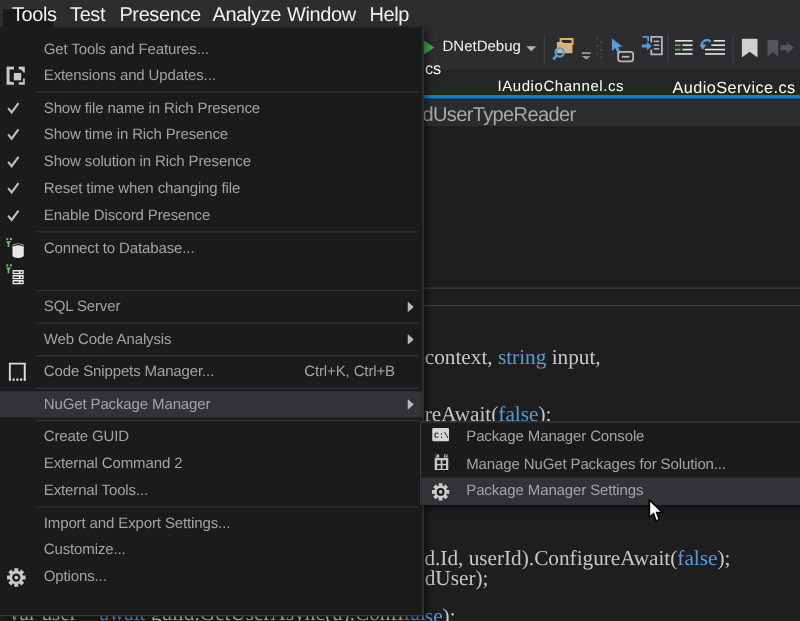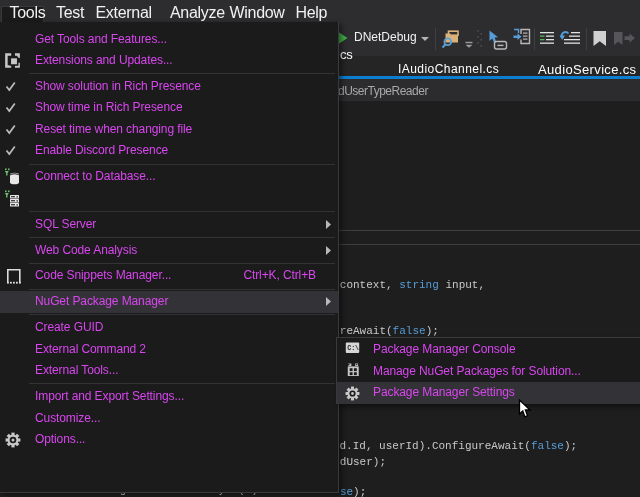--- a/index.html
+++ b/index.html
@@ -1,43 +1,43 @@
 <!DOCTYPE html>
 <html><head><meta charset="utf-8">
 <style>
 *{margin:0;padding:0;box-sizing:border-box}
 html,body{width:640px;height:497px;overflow:hidden}
 body{position:relative;background:#1e1e1e;font-family:"Liberation Sans",sans-serif;-webkit-font-smoothing:antialiased}
 .abs{position:absolute}
 .mb-item{position:absolute;top:3px;height:19px;line-height:19px;font-size:16px;color:#f1f1f1;letter-spacing:-0.3px}
-.code{position:absolute;font-family:Liberation Mono, monospace;font-size:11px;line-height:15px;white-space:pre;color:#c8c8c8}
+.code{position:absolute;font-family:Liberation Serif, serif;font-size:17px;line-height:15px;white-space:pre;color:#c8c8c8}
 .kw{color:#569cd6}
 #popup{position:absolute;left:0;top:22px;width:339px;height:471px;background:#1b1b1c;border-right:1px solid #3a3a3e;border-bottom:1px solid #3a3a3e;box-shadow:3px 2px 5px rgba(0,0,0,.45);padding-top:6.5px;z-index:10}
-.mi{position:relative;height:21.5px;font-size:12px;color:#d946ef;letter-spacing:-0.1px}
+.mi{position:relative;height:21.5px;font-size:12px;color:#a3a3a3;letter-spacing:-0.1px}
 .mi .t{position:absolute;left:35px;top:0;height:21.5px;line-height:21.5px}
 .mi .sc{position:absolute;right:22px;top:0;height:21.5px;line-height:21.5px}
 .mi .ic{position:absolute;left:0;top:0}
 .mi .ar{position:absolute;left:325.5px;top:6.2px}
 .hl{background:#333337}
 .sep{height:1px;background:#333337;margin:1.7px 3px 1.7px 29px}
 #sub{position:absolute;left:336px;top:337px;width:310px;height:67px;background:#1b1b1c;border:1px solid #3a3a3e;box-shadow:3px 3px 5px rgba(0,0,0,.45);padding-top:1px;z-index:20}
 #sub .mi .t{left:36px}
 </style></head>
 <body>
 
 <div class="abs" style="left:0;top:0;width:640px;height:22px;background:#2d2d30"></div>
 <div class="abs" style="left:0;top:22px;width:640px;height:34px;background:#2d2d30"></div>
 <div class="abs" style="left:0;top:56px;width:640px;height:20px;background:#252526"></div>
 <div class="abs" style="left:0;top:76px;width:640px;height:3px;background:#0c7ed0"></div>
 <div class="abs" style="left:0;top:79px;width:640px;height:22px;background:#2c2c2e"></div>
 
 <div class="abs" style="left:1px;top:6px;width:43px;height:16px;background:#1b1b1c;border:1px solid #3a3a3e;border-bottom:none"></div>
 <span class="mb-item" style="left:9.5px">Tools</span>
 <span class="mb-item" style="left:56px">Test</span>
-<span class="mb-item" style="left:95.5px">External</span>
+<span class="mb-item" style="left:95.5px">Presence</span>
 <span class="mb-item" style="left:170px">Analyze</span>
 <span class="mb-item" style="left:229.5px">Window</span>
 <span class="mb-item" style="left:295.5px">Help</span>
 
 <svg class="abs" style="left:334px;top:24px" width="306" height="30" viewBox="0 0 306 30">
 <polygon points="3,7 3,21 13.5,14" fill="#3fae46"></polygon>
 <polygon points="87,13 95,13 91,17" fill="#b4b4b4"></polygon>
 <rect x="101" y="4" width="1" height="22" fill="#3f3f46"></rect>
 <rect x="114.5" y="7.2" width="9.5" height="4" fill="none" stroke="#d9b179" stroke-width="1.6"></rect>
 <path d="M111.5 9.5 h5 v2 h7.5 v7 h-12.5 z" fill="#d9b179"></path>
@@ -89,21 +89,21 @@
 <polygon points="280,8 288.5,8 288.5,21 284.2,17.8 280,21"></polygon>
 <path d="M290.5 12.2 l5 0 0 -2.7 5.5 4.6 -5.5 4.6 0 -2.7 -5 0 z"></path>
 </g>
 </svg>
 <span class="abs" style="left:354px;top:30px;font-size:12px;color:#f1f1f1;letter-spacing:0px">DNetDebug</span>
 
 <span class="abs" style="left:340px;top:45px;font-size:13px;color:#ffffff;letter-spacing:-0.2px;line-height:19px">cs</span>
 <span class="abs" style="left:398px;top:60px;font-size:12px;color:#ffffff;letter-spacing:0.45px;line-height:19px">IAudioChannel.cs</span>
 <span class="abs" style="left:538px;top:60px;font-size:13px;color:#ffffff;letter-spacing:0.35px;line-height:19px">AudioService.cs</span>
 
-<span class="abs" style="left:338px;top:84px;font-size:12px;color:#a8a8a8;letter-spacing:-0.5px">dUserTypeReader</span>
+<span class="abs" style="left:338px;top:84px;font-size:16px;color:#a8a8a8;letter-spacing:-0.5px">dUserTypeReader</span>
 
 <div class="abs" style="left:338px;top:230px;width:302px;height:1px;background:#3e3e42"></div>
 <div class="abs" style="left:338px;top:244px;width:302px;height:1px;background:#3e3e42"></div>
 
 <span class="code" style="left:339.8px;top:278.2px">context, <span class="kw">string</span> input,</span>
 <span class="code" style="left:339.8px;top:324px">reAwait(<span class="kw">false</span>);</span>
 <span class="code" style="left:339.5px;top:438.5px">d.Id, userId).ConfigureAwait(<span class="kw">false</span>);</span>
 <span class="code" style="left:339.8px;top:454.5px">dUser);</span>
 <span class="code" id="bline" style="left:7.2px;top:483px">var user = <span class="kw">await</span> guild.GetUserAsync(u).Confi<span class="kw">fal</span></span>
 <span class="code" style="left:339.9px;top:485px"><span class="kw">se</span>);</span>
@@ -117,27 +117,33 @@
         <path d="M6.2 1.4 H1.4 V13.6 H6.2 M10 1.4 H13.6 V5 M13.6 9.8 V13.6 H10" fill="none" stroke="#c8c8c8" stroke-width="2.5"></path>
         <rect x="5.3" y="4.6" width="7.4" height="7.4" fill="#c8c8c8" stroke="#1b1b1c" stroke-width="1.5"></rect>
       </svg>
       <span class="t">Extensions and Updates...</span>
     </div>
 <div class="sep"></div>
 <div class="mi">
       <svg class="ic" style="left:4px;top:5px" width="14" height="12" viewBox="0 0 14 12">
         <path d="M2.5 5.5 L5.3 9 L10.8 1.5" fill="none" stroke="#bdbdbd" stroke-width="1.7"></path>
       </svg>
+      <span class="t">Show file name in Rich Presence</span>
+    </div>
+<div class="mi">
+      <svg class="ic" style="left:4px;top:5px" width="14" height="12" viewBox="0 0 14 12">
+        <path d="M2.5 5.5 L5.3 9 L10.8 1.5" fill="none" stroke="#bdbdbd" stroke-width="1.7"></path>
+      </svg>
+      <span class="t">Show time in Rich Presence</span>
+    </div>
+<div class="mi">
+      <svg class="ic" style="left:4px;top:5px" width="14" height="12" viewBox="0 0 14 12">
+        <path d="M2.5 5.5 L5.3 9 L10.8 1.5" fill="none" stroke="#bdbdbd" stroke-width="1.7"></path>
+      </svg>
       <span class="t">Show solution in Rich Presence</span>
-    </div>
-<div class="mi">
-      <svg class="ic" style="left:4px;top:5px" width="14" height="12" viewBox="0 0 14 12">
-        <path d="M2.5 5.5 L5.3 9 L10.8 1.5" fill="none" stroke="#bdbdbd" stroke-width="1.7"></path>
-      </svg>
-      <span class="t">Show time in Rich Presence</span>
     </div>
 <div class="mi">
       <svg class="ic" style="left:4px;top:5px" width="14" height="12" viewBox="0 0 14 12">
         <path d="M2.5 5.5 L5.3 9 L10.8 1.5" fill="none" stroke="#bdbdbd" stroke-width="1.7"></path>
       </svg>
       <span class="t">Reset time when changing file</span>
     </div>
 <div class="mi">
       <svg class="ic" style="left:4px;top:5px" width="14" height="12" viewBox="0 0 14 12">
         <path d="M2.5 5.5 L5.3 9 L10.8 1.5" fill="none" stroke="#bdbdbd" stroke-width="1.7"></path>

